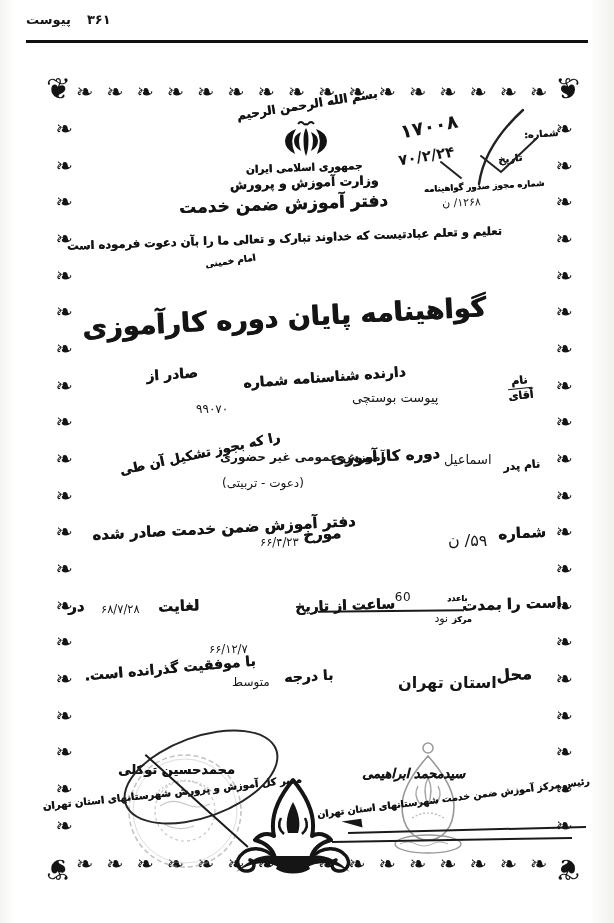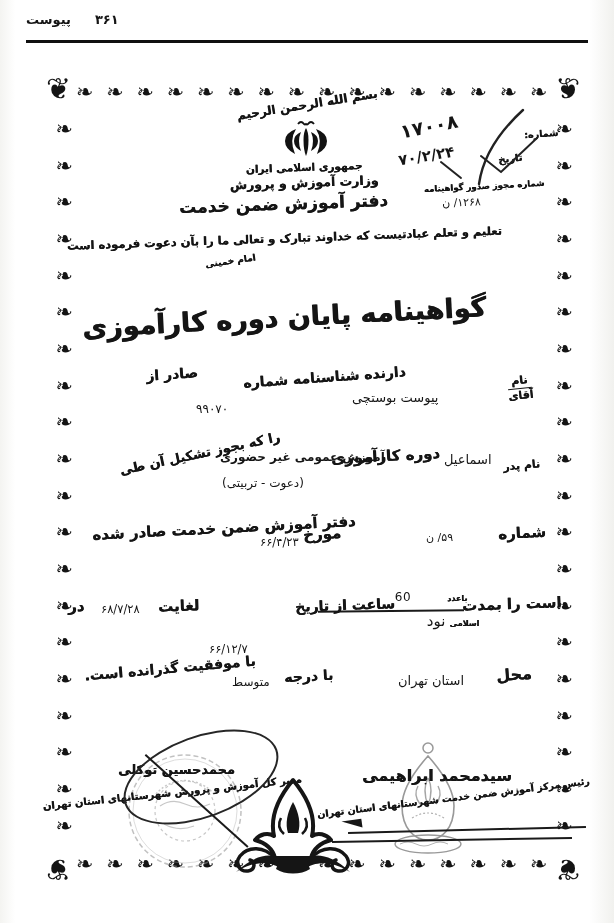--- a/index.html
+++ b/index.html
@@ -7,21 +7,21 @@
     position:relative;width:614px;height:923px;margin:0 auto;
     background:linear-gradient(90deg,#f4f4f1 0,#ffffff 2.5%,#ffffff 96%,#f1f1ee 100%);
     overflow:hidden;font-family:"DejaVu Sans",sans-serif;color:#151515;
   }
   .abs{position:absolute;}
   .fa{direction:rtl;white-space:nowrap;color:#151515;}
   .callig{font-weight:700;text-shadow:0.4px 0 currentColor;}
   .typed{font-weight:400;letter-spacing:0.5px;}
   .center{text-align:center;}
   
-  .pg-head{left:26px;top:12px;display:flex;gap:24px;align-items:baseline;font-weight:700;font-size:13px;}
+  .pg-head{left:26px;top:12px;display:flex;gap:16px;align-items:baseline;font-weight:700;font-size:13px;}
   .pg-rule{left:26px;top:40px;width:562px;height:3px;background:#101010;}
   
   .frame{left:48px;top:78px;width:530px;height:802px;z-index:1;}
   .bstrip{position:absolute;color:#141414;overflow:hidden;letter-spacing:3px;}
   .b-top{left:24px;right:24px;top:0;height:30px;font-size:21px;line-height:28px;text-align:center;}
   .b-bottom{left:24px;right:24px;bottom:0;height:30px;font-size:21px;line-height:28px;text-align:center;}
   .b-left{top:22px;bottom:22px;left:0;width:30px;writing-mode:vertical-rl;font-size:21px;text-align:center;line-height:28px;}
   .b-right{top:22px;bottom:22px;right:0;width:30px;writing-mode:vertical-rl;font-size:21px;text-align:center;line-height:28px;}
   .corner{position:absolute;font-size:30px;color:#141414;line-height:30px;}
   .c-tl{left:-2px;top:-4px;}
@@ -97,50 +97,50 @@
   <span class="abs fa callig" style="left:146px;top:366px;font-size:14px;transform:rotate(-4deg);z-index:3;">صادر از</span>
 
   <span class="abs fa callig" style="left:503px;top:459px;font-size:11px;transform:rotate(-5deg);z-index:3;">نام پدر</span>
   <span class="abs fa typed" style="left:444px;top:452px;font-size:13px;z-index:3;">اسماعیل</span>
   <span class="abs fa callig" style="left:331px;top:447px;font-size:15px;transform:rotate(-3deg);z-index:3;">دوره کارآموزی</span>
   <span class="abs fa typed" style="left:220px;top:450px;font-size:12px;z-index:3;font-weight:bold;">آموزش عمومی غیر حضوری</span>
   <span class="abs fa typed" style="left:222px;top:476px;font-size:12px;z-index:3;">(دعوت - تربیتی)</span>
   <span class="abs fa callig" style="left:118px;top:446px;font-size:13px;transform:rotate(-12deg);z-index:3;">را که بجوز تشکیل آن طی</span>
 
   <span class="abs fa callig" style="left:498px;top:524px;font-size:15px;transform:rotate(-3deg);z-index:3;">شماره</span>
-  <span class="abs fa typed" style="left:426px;top:531px;font-size:11px;z-index:3;">۵۹/ ن</span>
+  <span class="abs fa typed" style="left:448px;top:531px;font-size:16px;z-index:3;">۵۹/ ن</span>
   <span class="abs fa callig" style="left:303px;top:525px;font-size:15px;transform:rotate(-3deg);z-index:3;">مورخ</span>
   <span class="abs fa typed" style="left:260px;top:535px;font-size:11.5px;z-index:3;">۶۶/۴/۲۳</span>
   <span class="abs fa callig" style="left:92px;top:519px;font-size:15px;transform:rotate(-3deg);z-index:3;">دفتر آموزش ضمن خدمت صادر شده</span>
 
   <span class="abs fa callig" style="left:462px;top:595px;font-size:15px;transform:rotate(-2deg);z-index:3;">است را بمدت</span>
   <div class="abs" style="left:398px;top:590px;width:66px;z-index:3;">
     <div class="frac-row" style="margin-bottom:8px;">
       <span class="fa callig" style="font-size:8px;margin-left:32px;">باعدد</span>
       <span class="fa typed" style="font-size:12px;">60</span>
     </div>
     <div class="frac-row">
-      <span class="fa callig" style="font-size:8px;">اسلامی</span>
-      <span class="fa typed" style="font-size:15px;margin-left:44px;">نود</span>
+      <span class="fa callig" style="font-size:8px;">مرکز</span>
+      <span class="fa typed" style="font-size:11px;margin-left:44px;">نود</span>
     </div>
   </div>
   <div class="abs ink-line" style="left:318px;top:610px;width:146px;height:1.5px;transform:rotate(-0.5deg);z-index:3;"></div>
   <span class="abs fa callig" style="left:295px;top:597px;font-size:14px;transform:rotate(-2deg);z-index:3;">ساعت از تاریخ</span>
   <span class="abs fa typed" style="left:209px;top:602px;font-size:11.5px;z-index:3;margin-top:40px;">۶۶/۱۲/۷</span>
   <span class="abs fa callig" style="left:158px;top:597px;font-size:15px;transform:rotate(-2deg);z-index:3;">لغایت</span>
   <span class="abs fa typed" style="left:101px;top:602px;font-size:11.5px;z-index:3;">۶۸/۷/۲۸</span>
   <span class="abs fa callig" style="left:68px;top:597px;font-size:15px;z-index:3;">در</span>
 
   <span class="abs fa callig" style="left:496px;top:665px;font-size:16px;transform:rotate(-4deg);z-index:3;">محل</span>
-  <span class="abs fa typed" style="left:398px;top:673px;font-size:13px;z-index:3;">استان تهران</span>
+  <span class="abs fa typed" style="left:398px;top:673px;font-size:16px;z-index:3;font-weight:bold;">استان تهران</span>
   <span class="abs fa callig" style="left:284px;top:668px;font-size:14px;transform:rotate(-3deg);z-index:3;">با درجه</span>
   <span class="abs fa typed" style="left:232px;top:675px;font-size:12px;z-index:3;">متوسط</span>
   <span class="abs fa callig" style="left:84px;top:660px;font-size:14px;transform:rotate(-5deg);z-index:3;">با موفقیت گذرانده است.</span>
 
-  <span class="abs fa callig" style="left:362px;top:766px;font-size:16px;letter-spacing:1px;z-index:3;">سیدمحمد ابراهیمی</span>
+  <span class="abs fa callig" style="left:362px;top:766px;font-size:13px;letter-spacing:1px;z-index:3;font-style:italic;">سیدمحمد ابراهیمی</span>
   <span class="abs fa callig" style="left:316px;top:792px;font-size:9.5px;transform:rotate(-7deg);z-index:3;">رئیس مرکز آموزش ضمن خدمت شهرستانهای استان تهران</span>
   <svg class="abs" style="left:382px;top:740px;opacity:0.75;z-index:2;" width="92" height="118" viewBox="0 0 92 118">
     <circle cx="46" cy="8" r="5" fill="none" stroke="#777" stroke-width="1.5"></circle>
     <path d="M46 16 C30 34 20 50 20 66 C20 88 32 100 46 100 C60 100 72 88 72 66 C72 50 62 34 46 16 Z" fill="none" stroke="#777" stroke-width="1.6"></path>
     <path d="M46 38 q6 11 0 28 q-6 -17 0 -28" fill="none" stroke="#888" stroke-width="1.4"></path>
     <path d="M36 46 q-5 9 2 18 M56 46 q5 9 -2 18" fill="none" stroke="#888" stroke-width="1.4"></path>
     <path d="M30 78 q16 -10 32 0" fill="none" stroke="#999" stroke-width="1.2" stroke-dasharray="2 2"></path>
     <ellipse cx="46" cy="104" rx="33" ry="9" fill="none" stroke="#777" stroke-width="1.4"></ellipse>
     <path d="M18 104 q8 -4 16 0 q8 4 16 0 q8 -4 16 0" fill="none" stroke="#999" stroke-width="1"></path>
   </svg>

